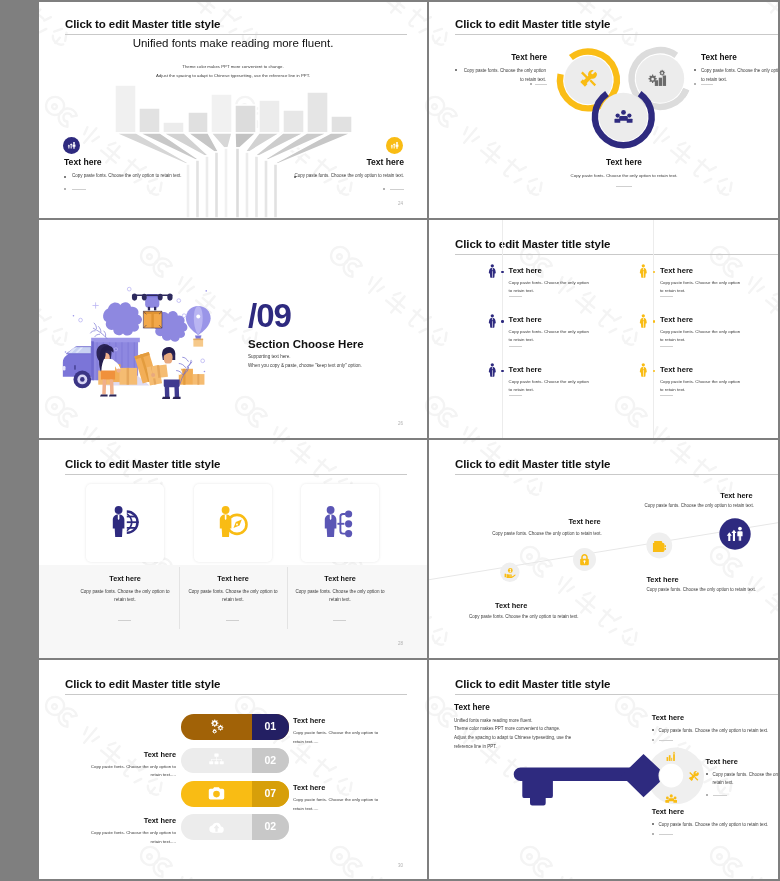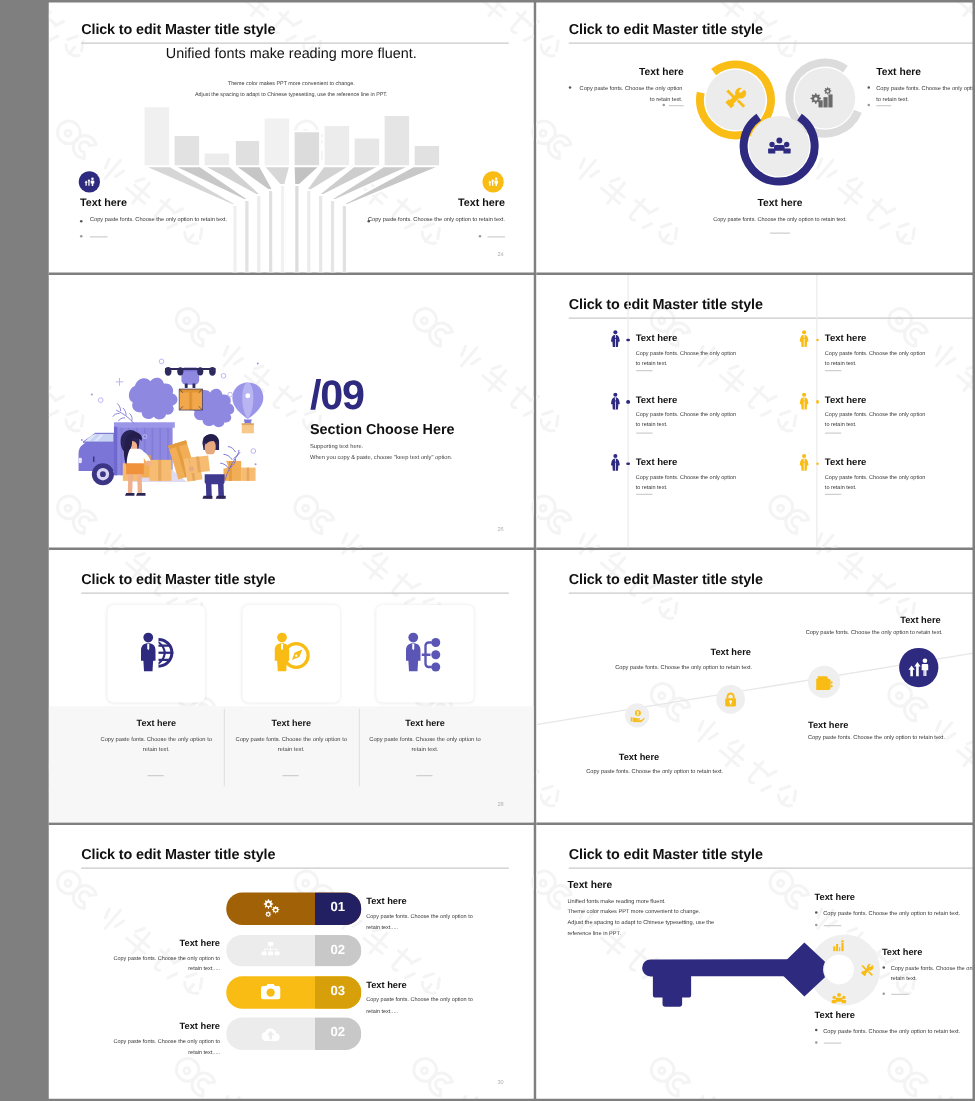--- a/index.html
+++ b/index.html
@@ -1312,21 +1312,21 @@
                   <rect x="9.2" y="13.0" width="5.6" height="4.2" rx="0.6"></rect>
                   <rect x="16.6" y="13.0" width="5.6" height="4.2" rx="0.6"></rect>
                 </svg>
               </div>
               <div class="th" style="position:absolute;left:0;top:89.5px;width:137px;text-align:right;font-size:7.4px;">Text here</div>
               <div class="bd" style="position:absolute;left:49px;top:102.5px;width:88px;text-align:right;font-size:4.4px;line-height:1.95;">Copy paste fonts. Choose the only option to retain text.....</div>
             </div>
             <div>
               <div style="position:absolute;left:141.5px;top:121px;width:108.5px;height:25.6px;border-radius:12.8px;background:#f9bc14;overflow:hidden;">
                 <div style="position:absolute;left:71px;top:0;width:37.5px;height:100%;background:#d79f0a;"></div>
-                <div style="position:absolute;left:71px;top:0;width:37.5px;height:25.6px;line-height:25.6px;text-align:center;color:#ffffff;font-size:10.5px;font-weight:bold;">03</div>
+                <div style="position:absolute;left:71px;top:0;width:37.5px;height:25.6px;line-height:25.6px;text-align:center;color:#ffffff;font-size:10.5px;font-weight:bold;">07</div>
                 <svg style="position:absolute;left:27px;top:4.300000000000001px;" width="17" height="17" viewBox="0 0 24 24" fill="#ffffff">
                   <path fill-rule="evenodd" d="M8.6 3.0 h6.8 l1.5 2.4 h3.6 a2.4 2.4 0 0 1 2.4 2.4 l0 10.2 a2.4 2.4 0 0 1 -2.4 2.4 l-17.0 0 a2.4 2.4 0 0 1 -2.4 -2.4 l0 -10.2 a2.4 2.4 0 0 1 2.4 -2.4 l3.6 0 z M12.0 8.1 a4.7 4.7 0 1 0 0 9.4 a4.7 4.7 0 0 0 0 -9.4 z"></path>
                 </svg>
               </div>
               <div class="th" style="position:absolute;left:254px;top:123px;font-size:7.4px;">Text here</div>
               <div class="bd" style="position:absolute;left:254px;top:136px;width:88px;font-size:4.4px;line-height:1.95;">Copy paste fonts. Choose the only option to retain text.....</div>
             </div>
             <div>
               <div style="position:absolute;left:141.5px;top:154.3px;width:108.5px;height:25.6px;border-radius:12.8px;background:#ececec;overflow:hidden;">
                 <div style="position:absolute;left:71px;top:0;width:37.5px;height:100%;background:#c8c8c8;"></div>

